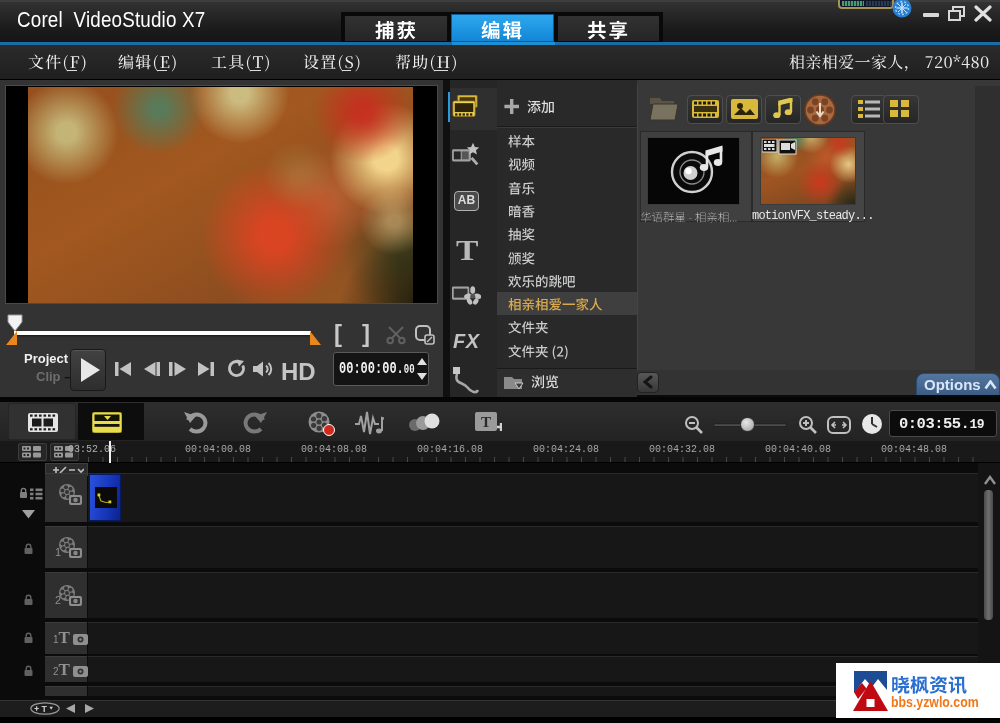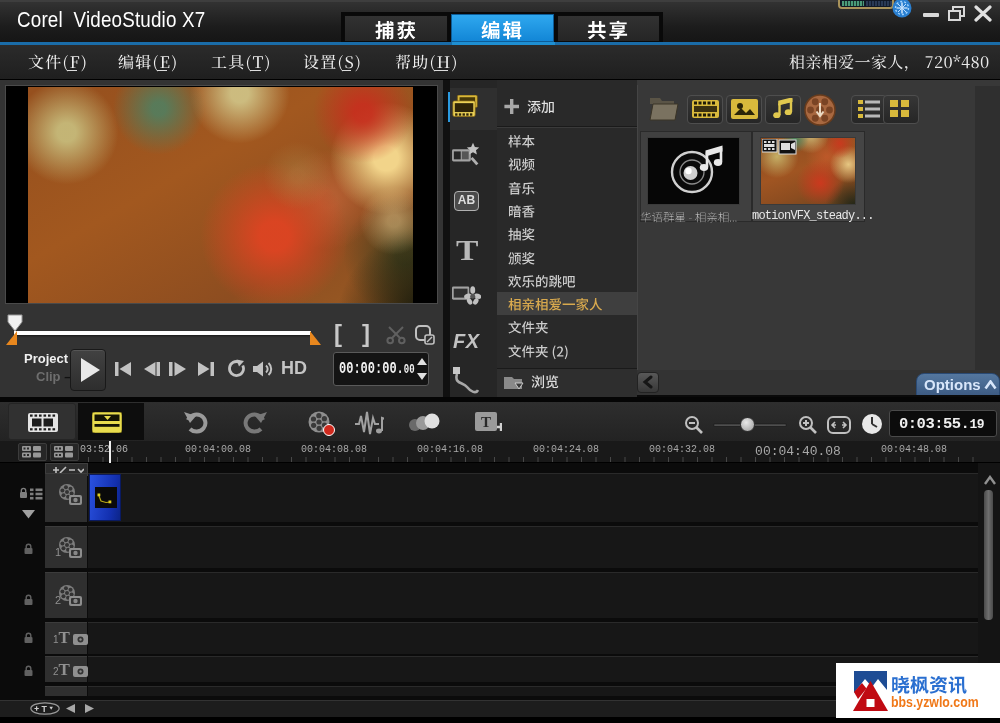--- a/index.html
+++ b/index.html
@@ -137,21 +137,21 @@
     </svg>
 <svg class="abs" style="left:226px;top:359px" width="20" height="20" viewBox="0 0 20 20">
 <path d="M13.5 3.2 A 7 7 0 1 0 16.8 6.5" fill="none" stroke="#c2c2c2" stroke-width="2.8"></path>
 <path d="M10.5 0.5 L18 2 L13 7.5 Z" fill="#c2c2c2"></path>
     </svg>
 <svg class="abs" style="left:252px;top:360px" width="24" height="18" viewBox="0 0 24 18">
 <path d="M1 6 L5 6 L11 1.5 L11 16.5 L5 12 L1 12 Z" fill="#c2c2c2"></path>
 <path d="M14 5.5 A 4.5 4.5 0 0 1 14 12.5" fill="none" stroke="#c2c2c2" stroke-width="2"></path>
 <path d="M16.5 3 A 8 8 0 0 1 16.5 15" fill="none" stroke="#c2c2c2" stroke-width="2"></path>
     </svg>
-<div class="abs" style="left:281px;top:358px;font-size:18px;font-weight:bold;color:#c4c4c4;letter-spacing:0px">HD</div>
+<div class="abs" style="left:281px;top:358px;font-size:24px;font-weight:bold;color:#c4c4c4;letter-spacing:0px">HD</div>
 <div class="abs" style="left:333px;top:352px;width:96px;height:34px;background:#141414;border:1px solid #5a5a5a;border-radius:3px"></div>
 <div class="abs" style="left:339px;top:360px;font-family:'Liberation Mono',monospace;font-size:16px;color:#f2f2f2;font-weight:bold;transform:scaleX(0.75);transform-origin:left top">00:00:00.<span style="font-size:12px">00</span></div>
 <svg class="abs" style="left:416px;top:357px" width="12" height="24" viewBox="0 0 12 24">
       <path d="M6 1 L11 8 L1 8 Z" fill="#e0e0e0"></path>
       <path d="M6 23 L11 16 L1 16 Z" fill="#e0e0e0"></path>
     </svg>
 <div class="abs" style="left:448px;top:92px;width:3px;height:30px;background:#2a9ae0"></div>
 <div class="abs" style="left:450px;top:88px;width:47px;height:42px;background:#2f2f2f"></div>
 <svg class="abs" style="left:452px;top:95px" width="27" height="23" viewBox="0 0 36 31">
 <rect x="7" y="0" width="27" height="17" rx="2" fill="#d9b83a" stroke="#6a5210"></rect>
@@ -475,27 +475,27 @@
 <rect x="11" width="8" height="5" rx="1"></rect>
         <rect x="11" y="6.5" width="8" height="5" rx="1"></rect>
       </g>
 <g fill="#2a2a2a">
         <rect x="1.5" y="1.5" width="2" height="2"></rect>
         <rect x="5" y="1.5" width="2" height="2"></rect>
         <rect x="1.5" y="8" width="2" height="2"></rect>
         <rect x="5" y="8" width="2" height="2"></rect>
       </g>
     </svg>
-<div class="abs" style="left:80px;top:444px;font-family:'Liberation Mono',monospace;font-size:10px;color:#b0b0b0">03:52.06</div>
+<div class="abs" style="left:68px;top:444px;font-family:'Liberation Mono',monospace;font-size:10px;color:#b0b0b0">03:52.06</div>
     <div class="abs" style="left:218px;top:445px;width:0;overflow:visible;line-height:0"><div style="display:inline-block;line-height:1;vertical-align:top;transform:translateX(-50%);font-family:'Liberation Mono',monospace;font-size:10px;color:#a8a8a8;white-space:nowrap">00:04:00.08</div></div>
     <div class="abs" style="left:334px;top:445px;width:0;overflow:visible;line-height:0"><div style="display:inline-block;line-height:1;vertical-align:top;transform:translateX(-50%);font-family:'Liberation Mono',monospace;font-size:10px;color:#a8a8a8;white-space:nowrap">00:04:08.08</div></div>
     <div class="abs" style="left:450px;top:445px;width:0;overflow:visible;line-height:0"><div style="display:inline-block;line-height:1;vertical-align:top;transform:translateX(-50%);font-family:'Liberation Mono',monospace;font-size:10px;color:#a8a8a8;white-space:nowrap">00:04:16.08</div></div>
     <div class="abs" style="left:566px;top:445px;width:0;overflow:visible;line-height:0"><div style="display:inline-block;line-height:1;vertical-align:top;transform:translateX(-50%);font-family:'Liberation Mono',monospace;font-size:10px;color:#a8a8a8;white-space:nowrap">00:04:24.08</div></div>
     <div class="abs" style="left:682px;top:445px;width:0;overflow:visible;line-height:0"><div style="display:inline-block;line-height:1;vertical-align:top;transform:translateX(-50%);font-family:'Liberation Mono',monospace;font-size:10px;color:#a8a8a8;white-space:nowrap">00:04:32.08</div></div>
-    <div class="abs" style="left:798px;top:445px;width:0;overflow:visible;line-height:0"><div style="display:inline-block;line-height:1;vertical-align:top;transform:translateX(-50%);font-family:'Liberation Mono',monospace;font-size:13px;color:#a8a8a8;white-space:nowrap">00:04:40.08</div></div>
+    <div class="abs" style="left:798px;top:445px;width:0;overflow:visible;line-height:0"><div style="display:inline-block;line-height:1;vertical-align:top;transform:translateX(-50%);font-family:'Liberation Mono',monospace;font-size:10px;color:#a8a8a8;white-space:nowrap">00:04:40.08</div></div>
     <div class="abs" style="left:914px;top:445px;width:0;overflow:visible;line-height:0"><div style="display:inline-block;line-height:1;vertical-align:top;transform:translateX(-50%);font-family:'Liberation Mono',monospace;font-size:10px;color:#a8a8a8;white-space:nowrap">00:04:48.08</div></div>
 <svg class="abs" style="left:0;top:441px" width="1000" height="22" viewBox="0 0 1000 22">
       <g fill="#484848">
         <rect x="88" y="16" width="1" height="5"></rect>
         <rect x="102.5" y="16" width="1" height="5"></rect>
         <rect x="117" y="16" width="1" height="5"></rect>
         <rect x="131.5" y="16" width="1" height="5"></rect>
         <rect x="146" y="16" width="1" height="5"></rect>
         <rect x="160.5" y="16" width="1" height="5"></rect>
         <rect x="175" y="16" width="1" height="5"></rect>

